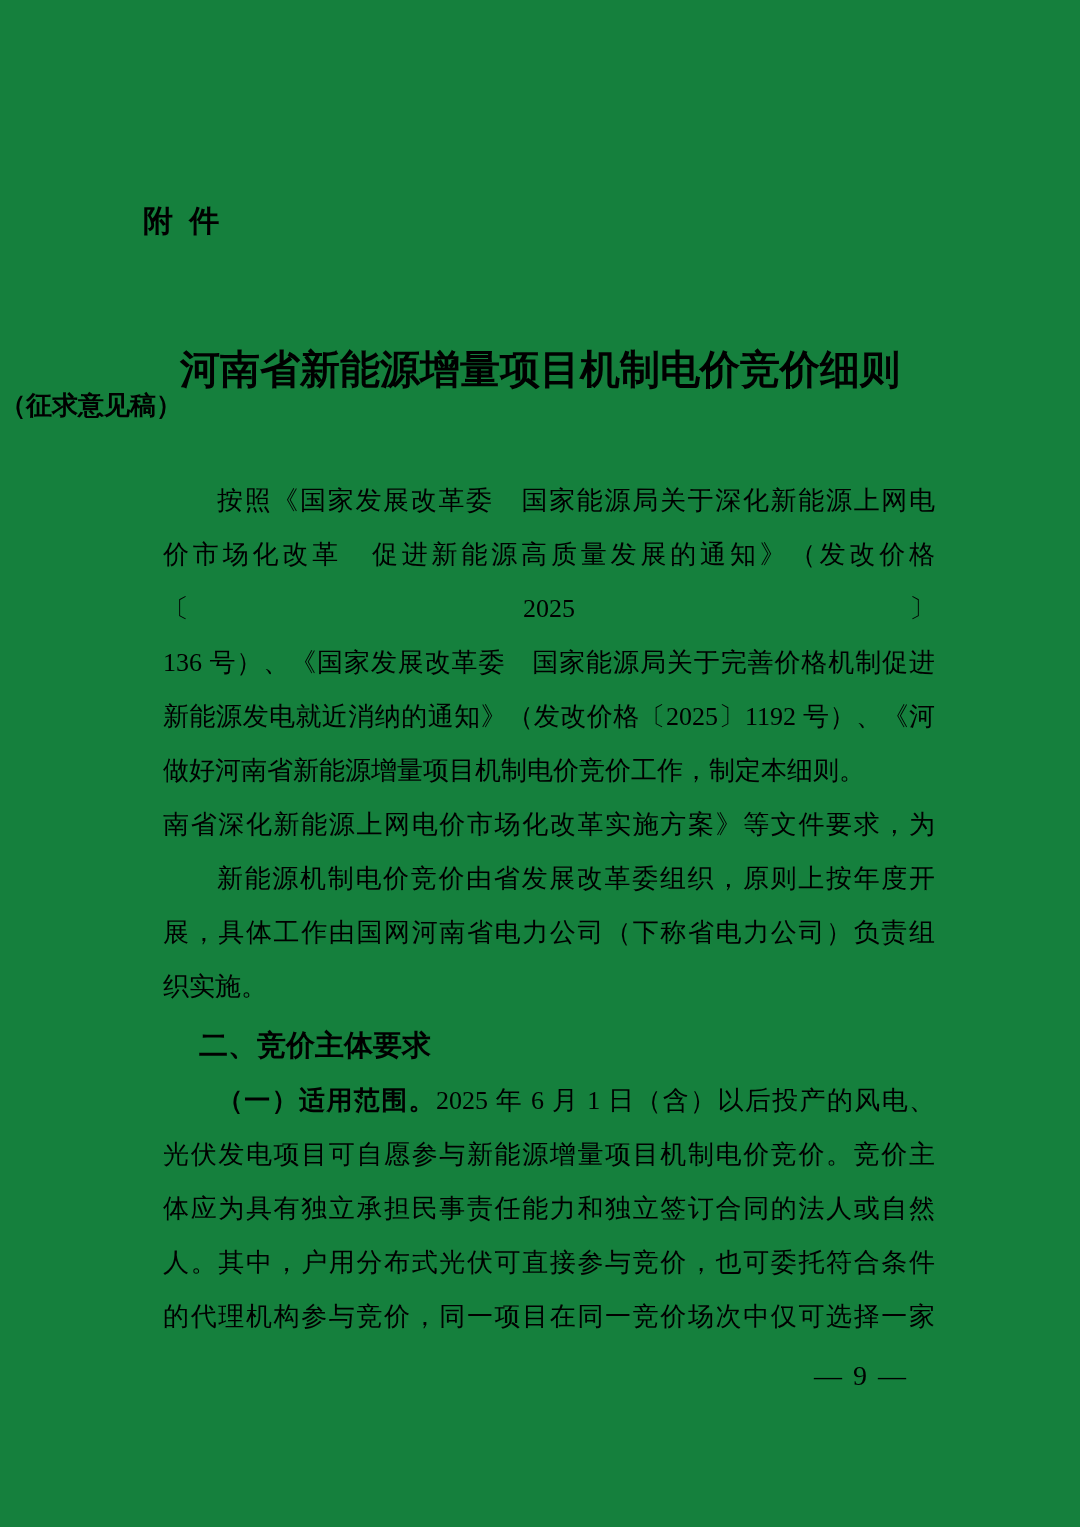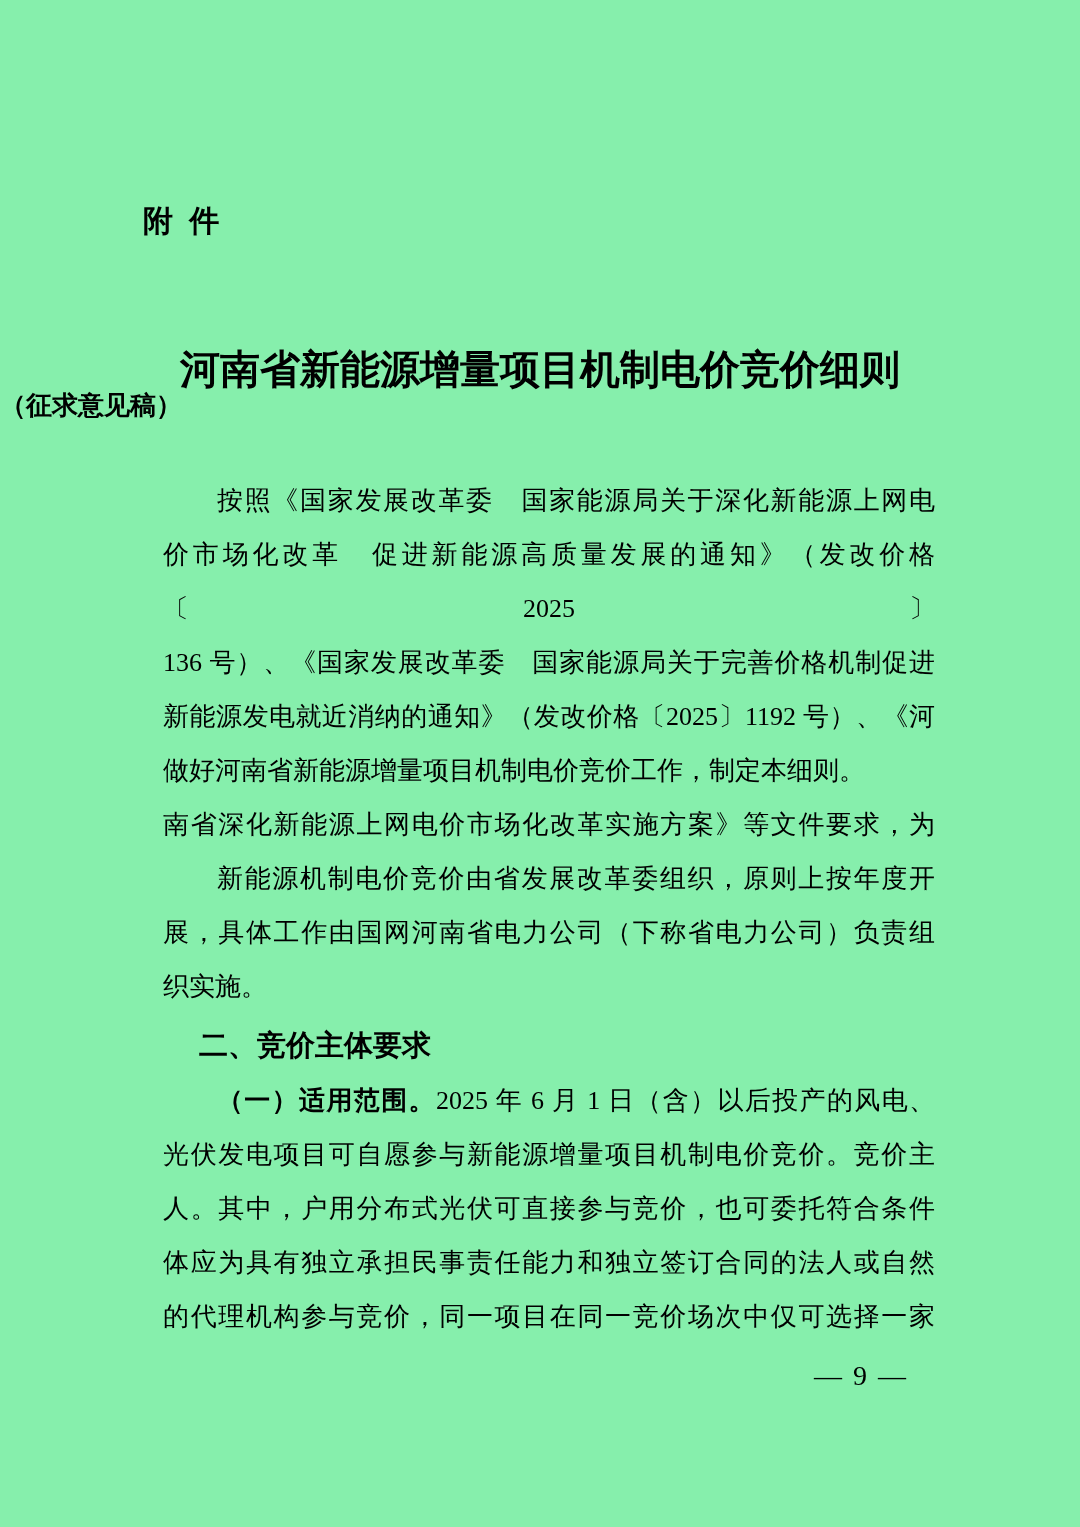--- a/index.html
+++ b/index.html
@@ -5,21 +5,21 @@
   html, body { margin: 0; padding: 0; }
   body {
     width: 1080px; height: 1527px;
     background: #ffffff;
     font-family: "Liberation Serif", "DejaVu Serif", serif;
     color: #000000;
   }
   .page {
     position: relative;
     width: 1080px; height: 1527px;
-    background: #86efac;
+    background: #15803d;
     overflow: hidden;
   }
   .attachment {
     position: absolute; left: 143px; top: 200px;
     font-family: "Liberation Sans", "DejaVu Sans", sans-serif;
     font-weight: 700; font-size: 30px; line-height: 42px;
     letter-spacing: 4px;
   }
   .doc-title {
     position: absolute; left: 0; right: 0; top: 320px;
@@ -77,18 +77,18 @@
       <div class="doc-line fill"><span>136 号）、《国家发展改革委　国家能源局关于完善价格机制促进</span></div>
       <div class="doc-line fill"><span>新能源发电就近消纳的通知》（发改价格〔2025〕1192 号）、《河</span></div>
       <div class="doc-line"><span>做好河南省新能源增量项目机制电价竞价工作，制定本细则。</span></div>
       <div class="doc-line fill"><span>南省深化新能源上网电价市场化改革实施方案》等文件要求，为</span></div>
       <div class="doc-line indent fill"><span>新能源机制电价竞价由省发展改革委组织，原则上按年度开</span></div>
       <div class="doc-line fill"><span>展，具体工作由国网河南省电力公司（下称省电力公司）负责组</span></div>
       <div class="doc-line"><span>织实施。</span></div>
       <div class="doc-heading">二、竞价主体要求</div>
       <div class="doc-line indent fill"><span class="run-kai">（一）适用范围。</span><span>2025 年 6 月 1 日（含）以后投产的风电、</span></div>
       <div class="doc-line fill"><span>光伏发电项目可自愿参与新能源增量项目机制电价竞价。竞价主</span></div>
+      <div class="doc-line fill"><span>体应为具有独立承担民事责任能力和独立签订合同的法人或自然</span></div>
       <div class="doc-line fill"><span>人。其中，户用分布式光伏可直接参与竞价，也可委托符合条件</span></div>
-      <div class="doc-line fill"><span>体应为具有独立承担民事责任能力和独立签订合同的法人或自然</span></div>
       <div class="doc-line fill"><span>的代理机构参与竞价，同一项目在同一竞价场次中仅可选择一家</span></div>
     </div>
   <div class="page-number">— 9 —</div>
 </div>
 
 </body></html>

